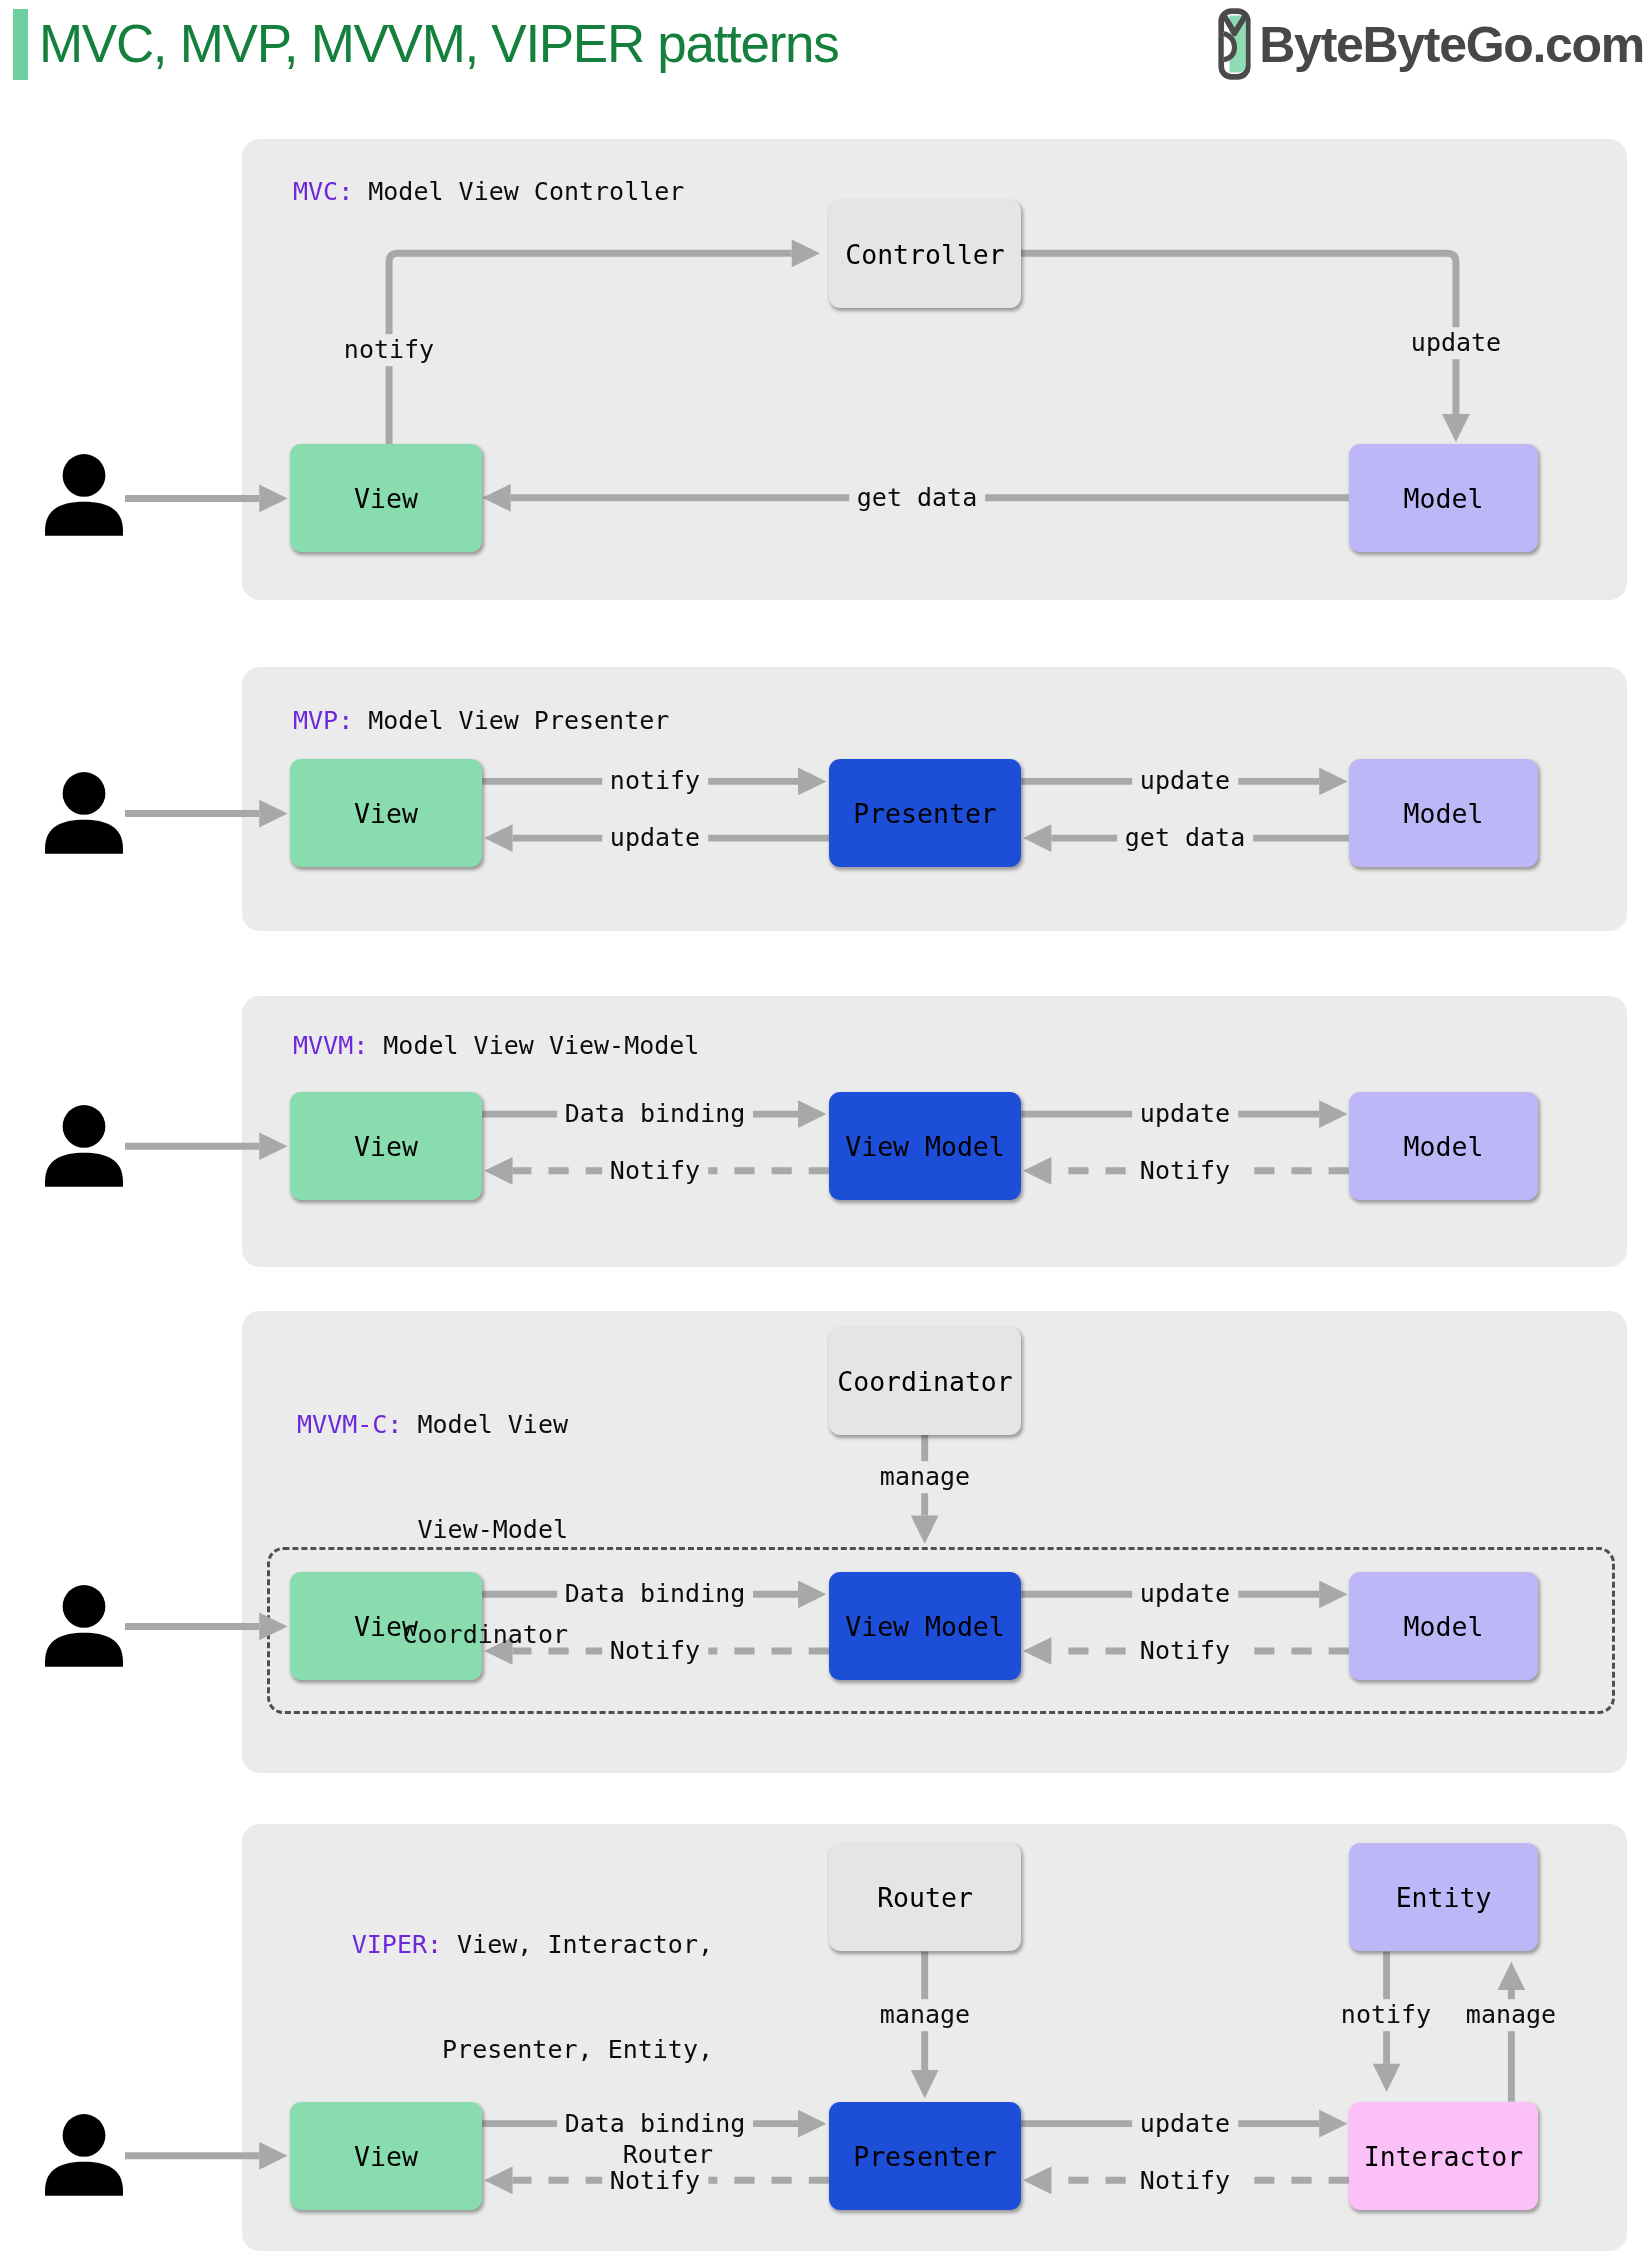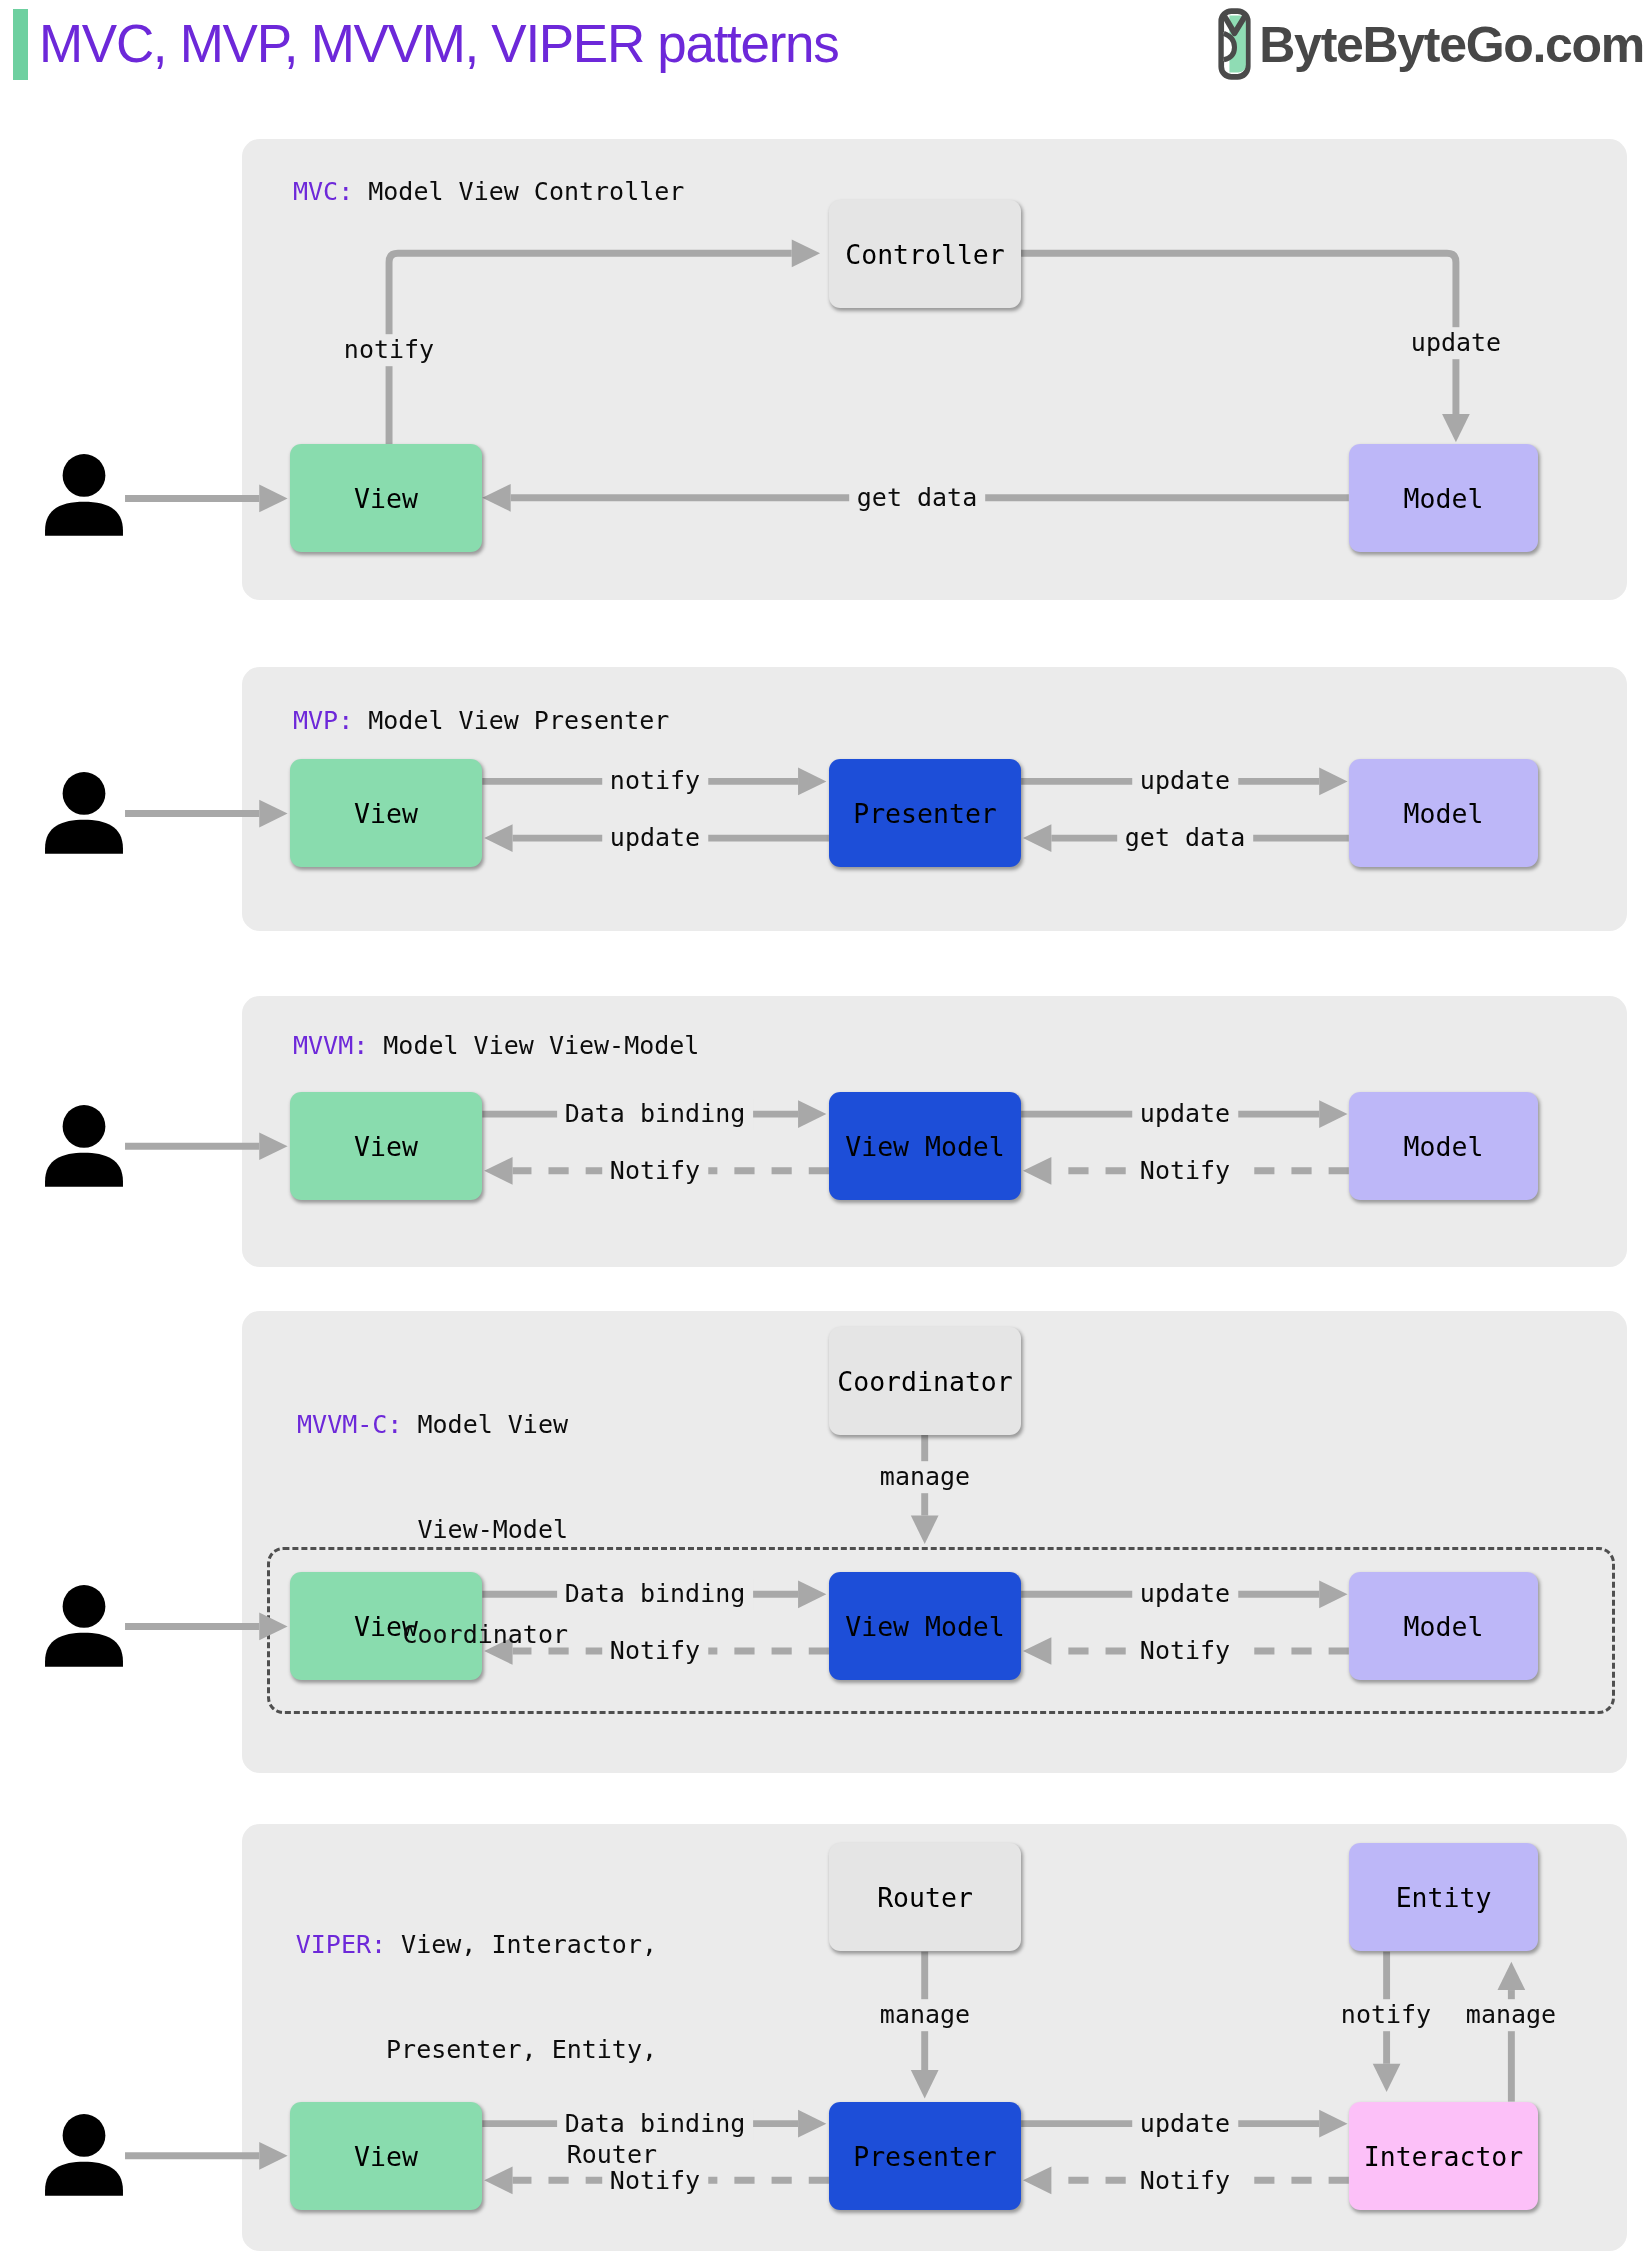--- a/index.html
+++ b/index.html
@@ -1,21 +1,21 @@
 <!DOCTYPE html>
 <html style="font-size:10px"><head>
 <meta charset="utf-8">
 <style>
   html,body{margin:0;padding:0;background:#ffffff;}
   #page{position:relative;width:1649px;height:2261px;background:#ffffff;overflow:hidden;
         font-family:"DejaVu Sans Mono",monospace;}
   
   .accent-bar{position:absolute;left:12.6px;top:8.8px;width:15px;height:71px;background:#6ed0a0;}
   .title{position:absolute;left:39px;top:12.6px;font:500 53px "Liberation Sans",sans-serif;
-         letter-spacing:-1.3px;color:#6d28d9;white-space:pre;}
+         letter-spacing:-1.3px;color:#15803d;white-space:pre;}
   .brand{position:absolute;right:5px;top:7.6px;display:flex;align-items:center;gap:8.8px;}
   .brand-text{font:bold 50px "Liberation Sans",sans-serif;color:#474747;letter-spacing:-1.3px;}
   
   .panel{position:absolute;left:242px;width:1385px;background:#ebebeb;border-radius:17.6px;}
   
   .box{position:absolute;width:192px;height:108px;border-radius:11.3px;z-index:3;
        display:flex;align-items:center;justify-content:center;
        font:26.5px "DejaVu Sans Mono",monospace;color:#000;
        box-shadow:1.9px 2.5px 3.8px rgba(0,0,0,0.35);}
   .green{background:#89dcae}.pink{background:#e5e5e5}.purple{background:#bdb7f8}
@@ -210,21 +210,21 @@
   <div class="plabel" style="left:293px;top:703px;"><span class="blue">MVP:</span><span> Model View Presenter</span></div>
 
   <div class="plabel" style="left:293px;top:1028px;"><span class="blue">MVVM:</span><span> Model View View-Model</span></div>
 
   <div class="plabel plabel-block" style="right:1081px;top:1337px;">
     <div><span class="blue">MVVM-C:</span><span> Model View</span></div>
     <div>View-Model</div>
     <div>Coordinator</div>
   </div>
 
-  <div class="plabel plabel-block" style="right:992px;top:1857px;">
+  <div class="plabel plabel-block" style="right:936px;top:1857px;">
     <div><span class="blue">VIPER:</span><span> View, Interactor,</span></div>
     <div>Presenter, Entity,</div>
     <div>Router</div>
   </div>
 
   <div class="box pink" style="left:829px;top:200px;">Controller</div>
   <div class="box green" style="left:290px;top:444px;">View</div>
   <div class="box purple" style="left:1349px;top:444px;width:189px;">Model</div>
 
   <div class="box green" style="left:290px;top:759px;">View</div>

